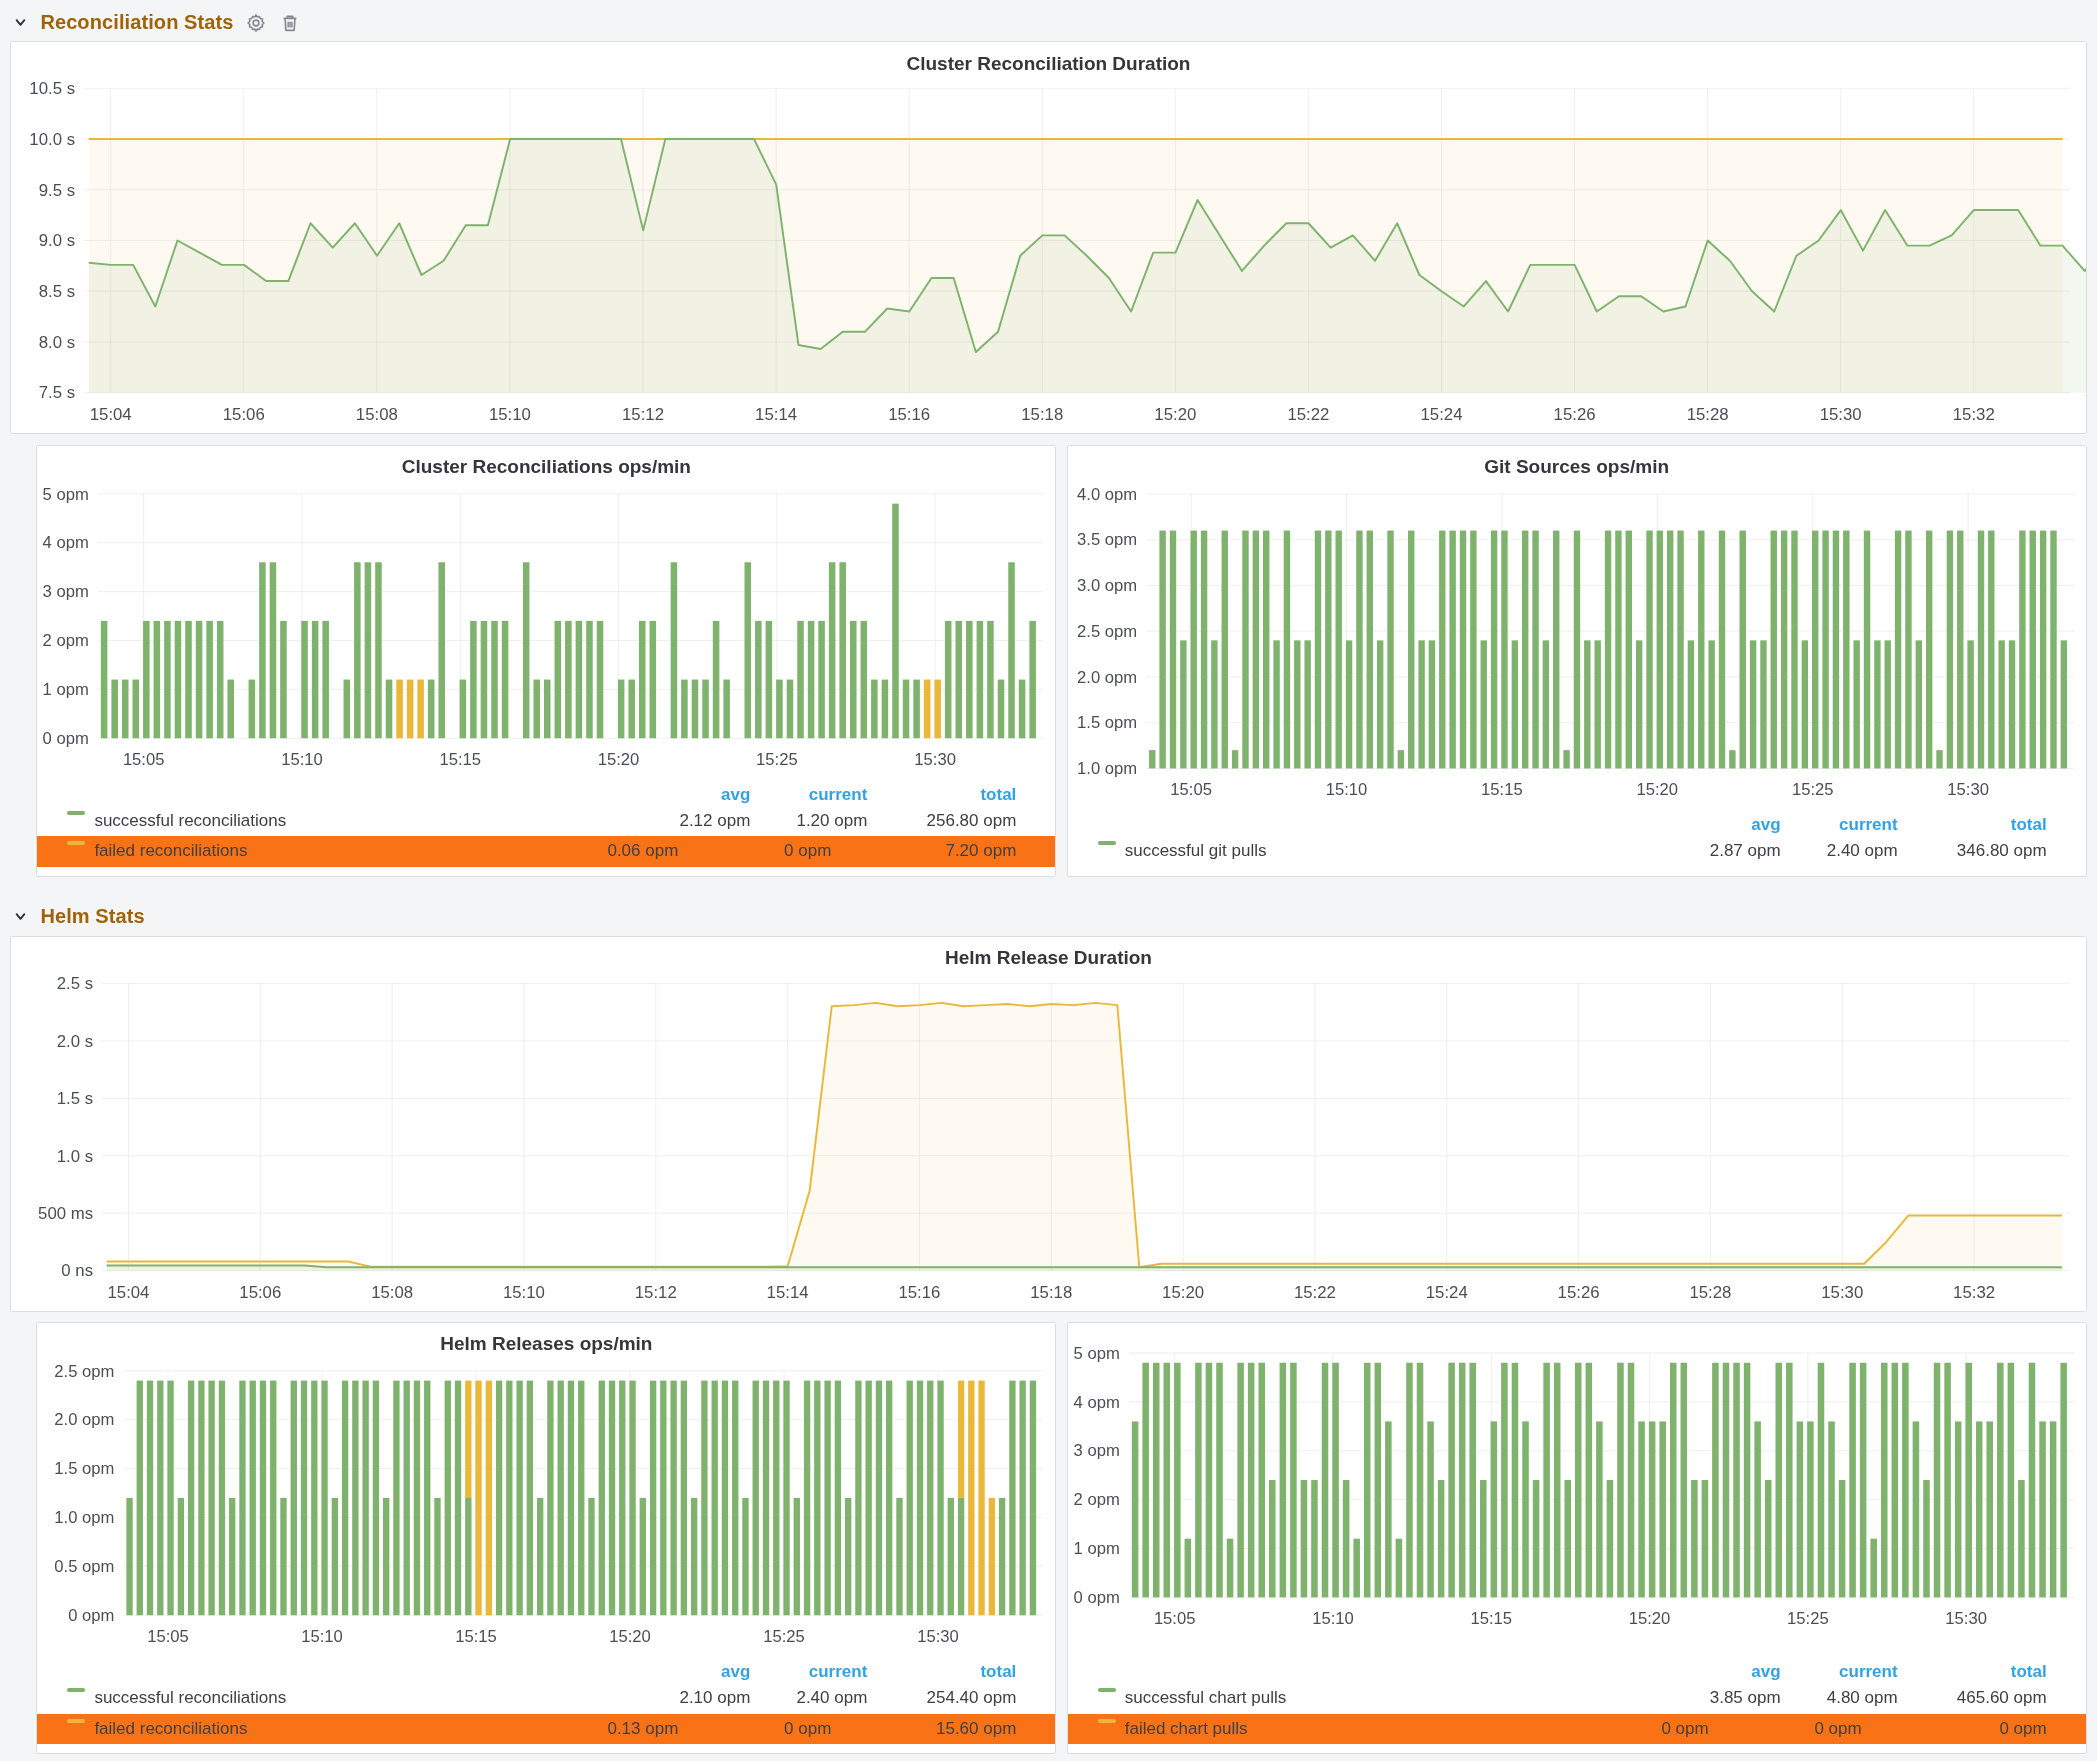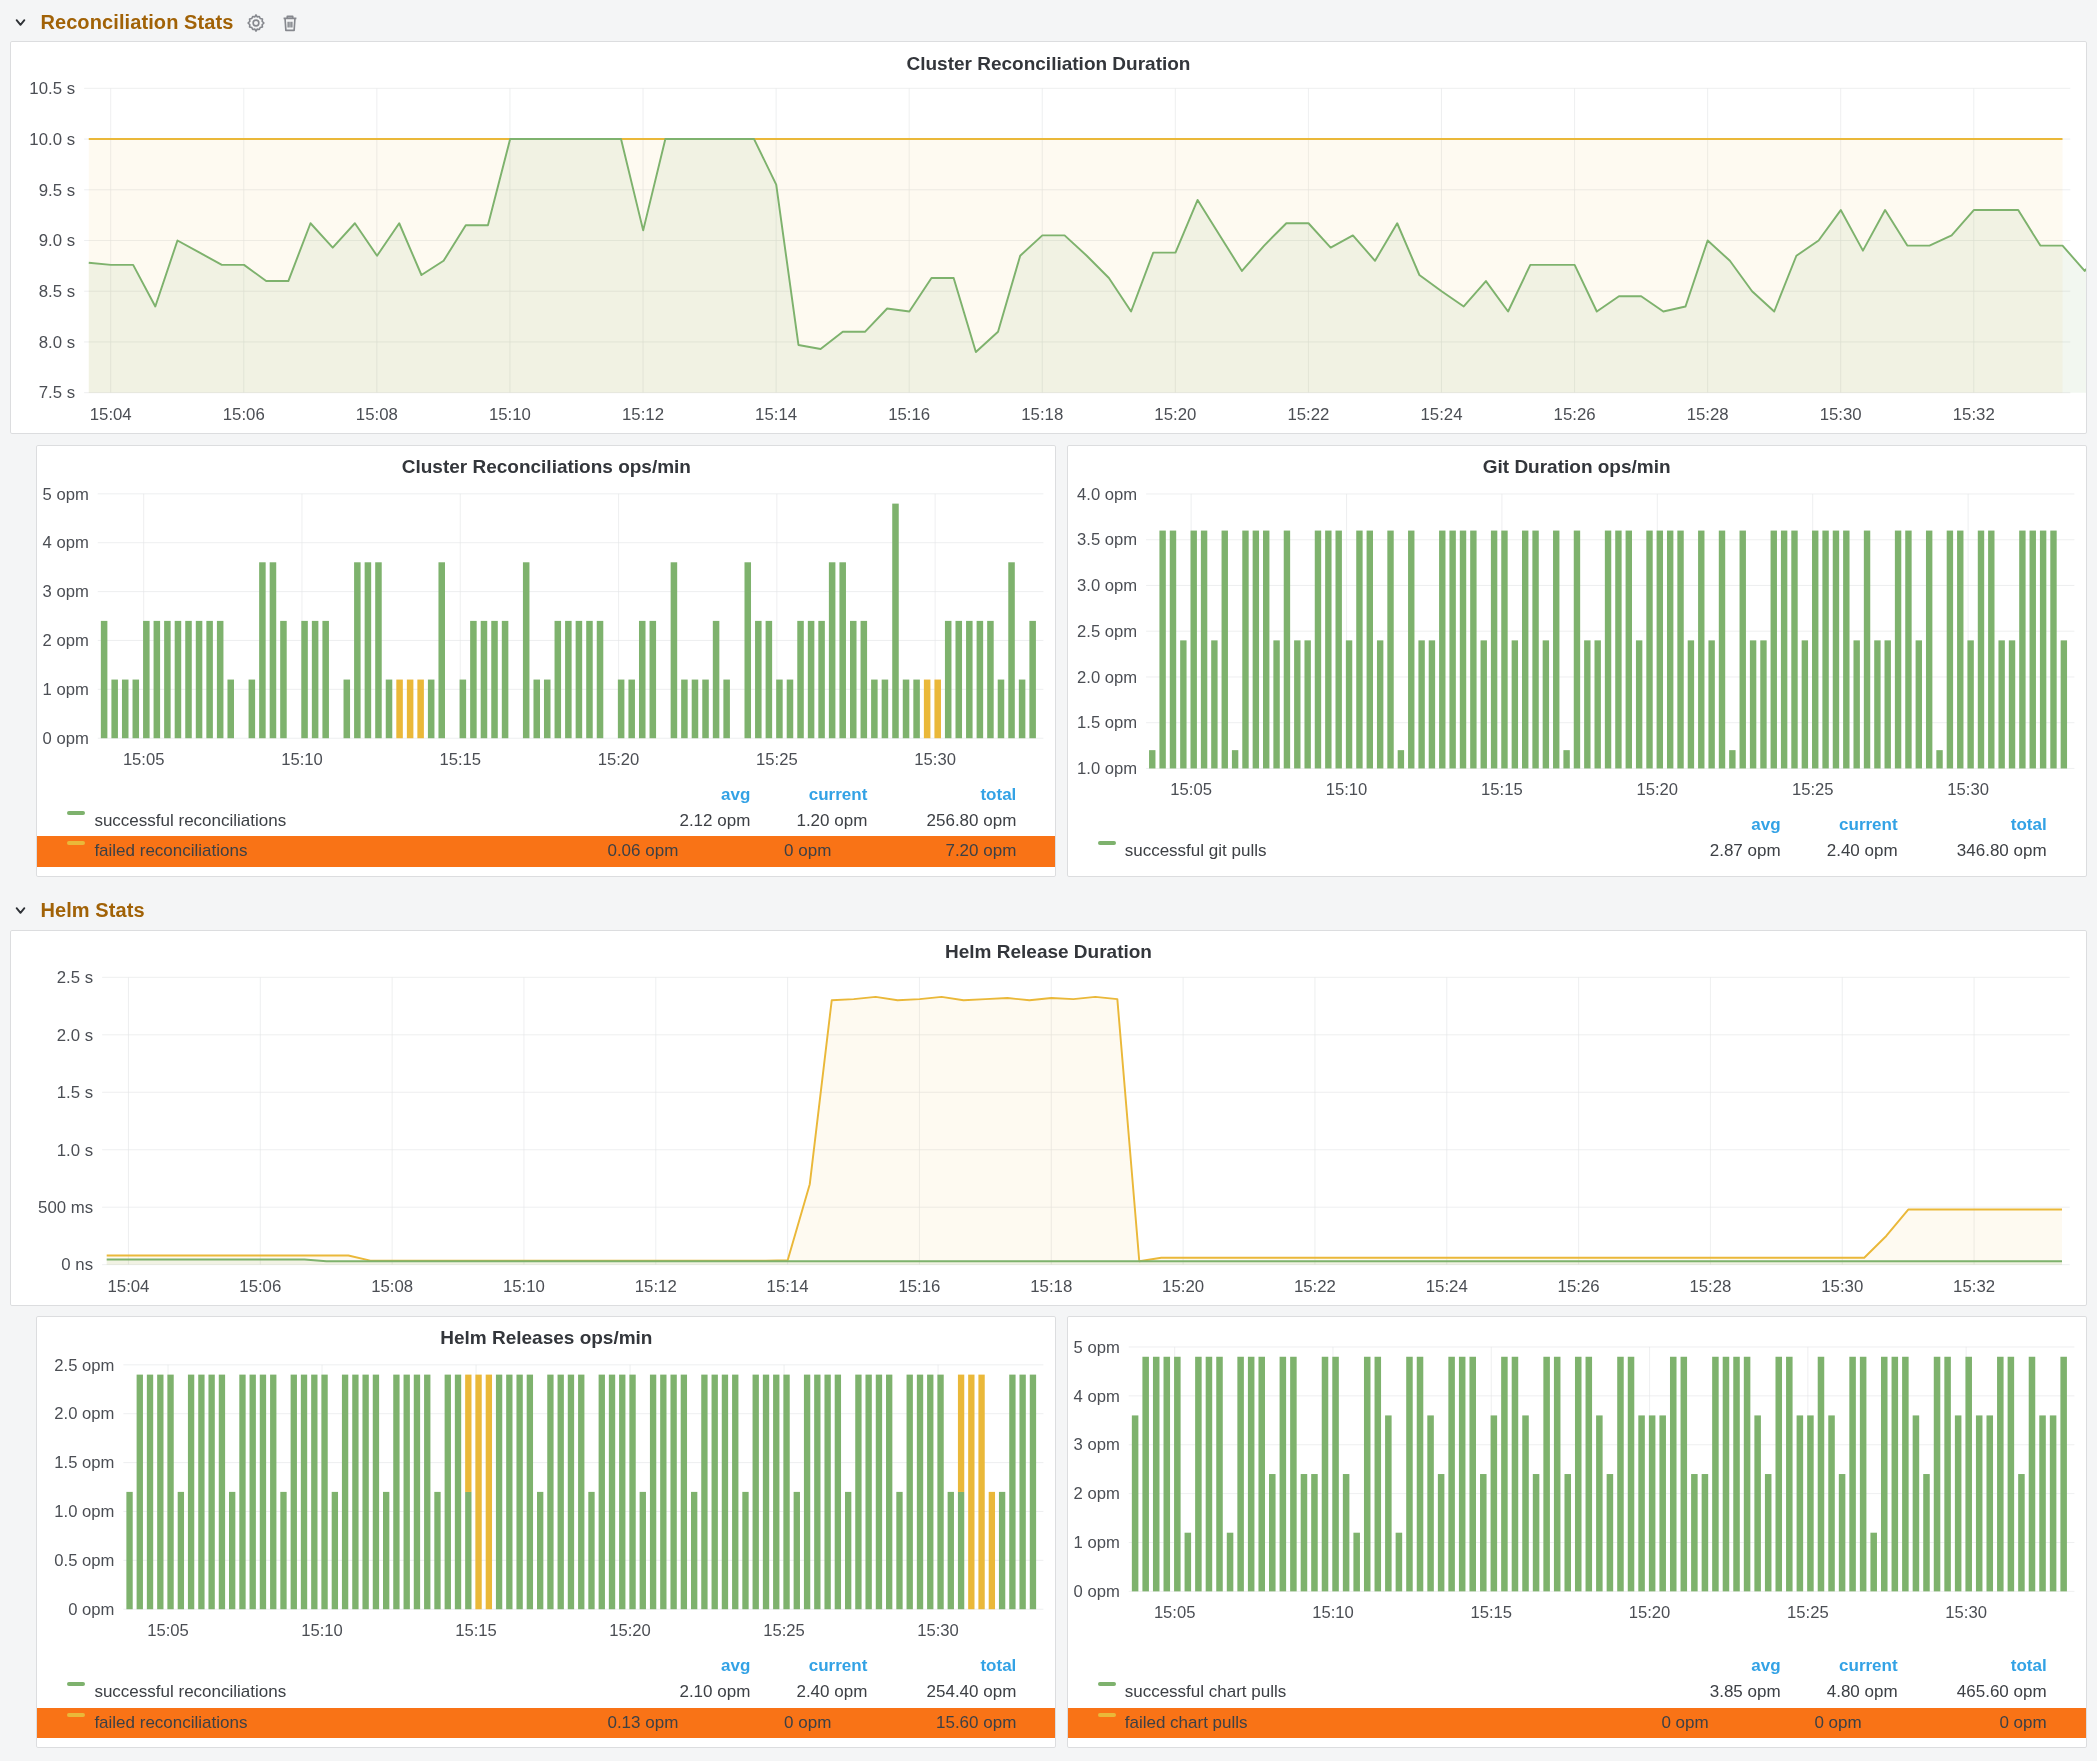--- a/index.html
+++ b/index.html
@@ -257,21 +257,21 @@
           </div>
           <div class="lg-row alt">
             <span class="lg-name"><i class="dash" style="background:#EAB839"></i>failed reconciliations</span>
             <span class="lg-v">0.06 opm</span>
             <span class="lg-v">0 opm</span>
             <span class="lg-v">7.20 opm</span>
           </div>
         </div>
     </div>
     <div class="panel">
-      <div class="panel-title">Git Duration ops/min</div>
+      <div class="panel-title">Git Sources ops/min</div>
       <svg class="chart" viewBox="0 0 1591 507">
           <line class="grid" x1="192.4368932038835" y1="16" x2="192.4368932038835" y2="445"></line>
           <text class="xlab" x="192.4368932038835" y="487">15:05</text>
           <line class="grid" x1="435.3227318379645" y1="16" x2="435.3227318379645" y2="445"></line>
           <text class="xlab" x="435.3227318379645" y="487">15:10</text>
           <line class="grid" x1="678.2085704720455" y1="16" x2="678.2085704720455" y2="445"></line>
           <text class="xlab" x="678.2085704720455" y="487">15:15</text>
           <line class="grid" x1="921.0944091061265" y1="16" x2="921.0944091061265" y2="445"></line>
           <text class="xlab" x="921.0944091061265" y="487">15:20</text>
           <line class="grid" x1="1163.9802477402075" y1="16" x2="1163.9802477402075" y2="445"></line>
@@ -392,21 +392,21 @@
           <div class="lg-row">
             <span class="lg-name"><i class="dash" style="background:#7EB26D"></i>successful git pulls</span>
             <span class="lg-v">2.87 opm</span>
             <span class="lg-v">2.40 opm</span>
             <span class="lg-v">346.80 opm</span>
           </div>
         </div>
     </div>
   </div>
 
-  <div class="section-hdr" style="margin-top:17px">
+  <div class="section-hdr" style="margin-top:23px">
     <svg class="chev" viewBox="0 0 22 22">
       <polyline points="6,8 11,14 16,8" fill="none" stroke="#2e3136" stroke-width="2.4" stroke-linecap="round" stroke-linejoin="round"></polyline>
     </svg>
     <span class="section-title">Helm Stats</span>
   </div>
 
   <div class="panel p-full" style="height:376px">
     <div class="panel-title">Helm Release Duration</div>
     <svg class="chart" viewBox="0 0 3200 523">
         <line class="grid" x1="175.83082077051927" y1="16" x2="175.83082077051927" y2="461"></line>

